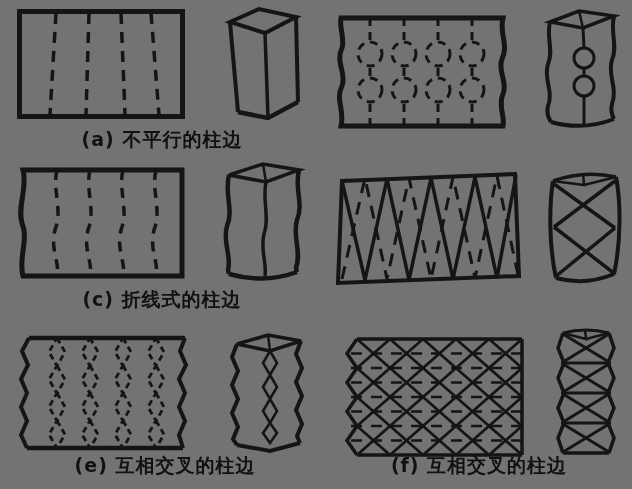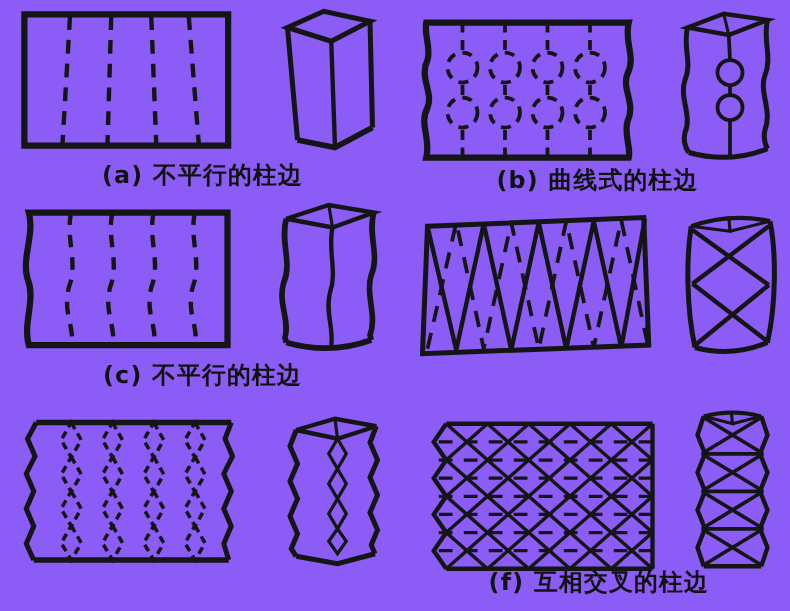--- a/index.html
+++ b/index.html
@@ -1,19 +1,19 @@
 <!DOCTYPE html>
 <html><head>
 <meta charset="utf-8">
 <style>
   html,body{margin:0;padding:0;background:#e8e8e8;}
   #canvas{
     position:relative;
     width:632px;height:489px;
-    background:#8b5cf6;
+    background:#737373;
     overflow:hidden;
     font-family:"DejaVu Sans","Liberation Sans",sans-serif;
   }
   .abs{position:absolute;}
   svg{display:block;overflow:visible;}
   .caption{
     position:absolute;
     text-align:center;
     font-weight:700;
     font-size:19px;
@@ -79,21 +79,20 @@
         <path d="M37,5 L41,22" stroke-width="2.5"></path>
         <path d="M8,16 C4,32 12,44 6,58 C1,72 12,86 6,100 C4,108 7,113 9,116" stroke-width="4"></path>
         <path d="M72,10 C68,26 76,40 70,54 C65,68 76,82 70,98 C68,106 71,111 72,113" stroke-width="4"></path>
         <path d="M41,22 L42,42 M42,62 L42,70 M42,90 L42,120" stroke-width="3"></path>
         <circle cx="42" cy="52" r="10" stroke-width="3"></circle>
         <circle cx="42" cy="80" r="10" stroke-width="3"></circle>
         <path d="M9,116 Q41,125 72,113" stroke-width="4"></path>
       </g>
     </svg>
   </div>
-  <div class="caption" style="left:334px;top:131px;width:288px;">(b) 曲线式的柱边</div>
 
   <div class="abs" style="left:16px;top:166px;">
     <svg width="170" height="114" viewBox="0 0 170 114">
       <defs>
         <path id="wvl" class="ink" d="M0,4 C-5,24 6,44 -2,64 C-7,84 3,96 0,110" stroke-width="3.5" stroke-dasharray="10 8"></path>
       </defs>
       <g class="ink">
         <path stroke-width="5" d="M7,4 L166,4 L166,110 L7,110 C2,92 13,74 6,57 C1,40 12,22 7,4 Z"></path>
         <use href="#wvl" x="41"></use>
         <use href="#wvl" x="74"></use>
@@ -107,21 +106,21 @@
       <g class="ink">
         <polygon points="9,15 43,4 79,10 46,22" stroke-width="3.5"></polygon>
         <path d="M43,4 L46,22" stroke-width="2.5"></path>
         <path d="M9,15 C4,34 14,50 7,66 C2,82 12,96 8,110 L9,114" stroke-width="4.5"></path>
         <path d="M79,10 C74,28 84,44 77,60 C72,76 82,92 76,108 L77,112" stroke-width="4.5"></path>
         <path d="M46,22 C42,40 50,58 44,74 C40,90 47,102 45,116" stroke-width="3.5"></path>
         <path d="M9,114 Q44,124 77,112" stroke-width="4.5"></path>
       </g>
     </svg>
   </div>
-  <div class="caption" style="left:16px;top:287px;width:292px;">(c) 不平行的柱边</div>
+  <div class="caption" style="left:16px;top:287px;width:292px;">(c) 折线式的柱边</div>
 
   <div class="abs" style="left:334px;top:170px;">
     <svg width="188" height="118" viewBox="0 0 188 118">
       <g class="ink">
         <polygon points="8,11 181,4 185,106 4,113" stroke-width="4"></polygon>
         <polyline points="8,11 31,110 53,9 75,110 97,8 119,109 141,7 163,108 182,5" stroke-width="3.5"></polyline>
         <polyline points="8,109 31,8 53,109 75,8 97,109 119,7 141,108 163,6 184,105" stroke-width="3" stroke-dasharray="13 9"></polyline>
       </g>
     </svg>
   </div>
@@ -161,20 +160,21 @@
       <g class="ink">
         <polygon points="9,14 40,5 73,11 42,21" stroke-width="3.5"></polygon>
         <path d="M40,5 L42,21" stroke-width="2.5"></path>
         <path d="M9,14 L4,27 L10,41 L4,55 L10,69 L4,83 L10,97 L5,109 L9,115" stroke-width="4"></path>
         <path d="M73,11 L68,24 L74,38 L68,52 L74,66 L68,80 L74,94 L69,106 L72,113" stroke-width="4"></path>
         <path stroke-width="2.6" d="M42,21 L49,33 L42,45 L35,33 Z M42,45 L49,57 L42,69 L35,57 Z M42,69 L49,81 L42,93 L35,81 Z M42,93 L49,103 L42,113 L35,103 Z"></path>
         <path d="M9,115 L42,121 L72,113" stroke-width="4"></path>
       </g>
     </svg>
   </div>
+  <div class="caption" style="left:18px;top:453px;width:294px;">(e) 互相交叉的柱边</div>
 
   <div class="abs" style="left:342px;top:334px;">
     <svg width="186" height="124" viewBox="0 0 186 124">
       <defs>
         <path id="xrow" class="ink" stroke-width="2.8" d="M15,0 L48,29 M48,0 L15,29 M48,0 L81,29 M81,0 L48,29 M81,0 L114,29 M114,0 L81,29 M114,0 L147,29 M147,0 L114,29 M147,0 L180,29 M180,0 L147,29"></path>
       </defs>
       <g class="ink">
         <path d="M15,5 L5,19.5 L15,34 L5,48.5 L15,63 L5,77.5 L15,92 L5,106.5 L15,121" stroke-width="3.5"></path>
         <path d="M15,5 L180,5 M180,5 L180,121 M15,121 L180,121" stroke-width="3.5"></path>
         <use href="#xrow" y="5"></use>

